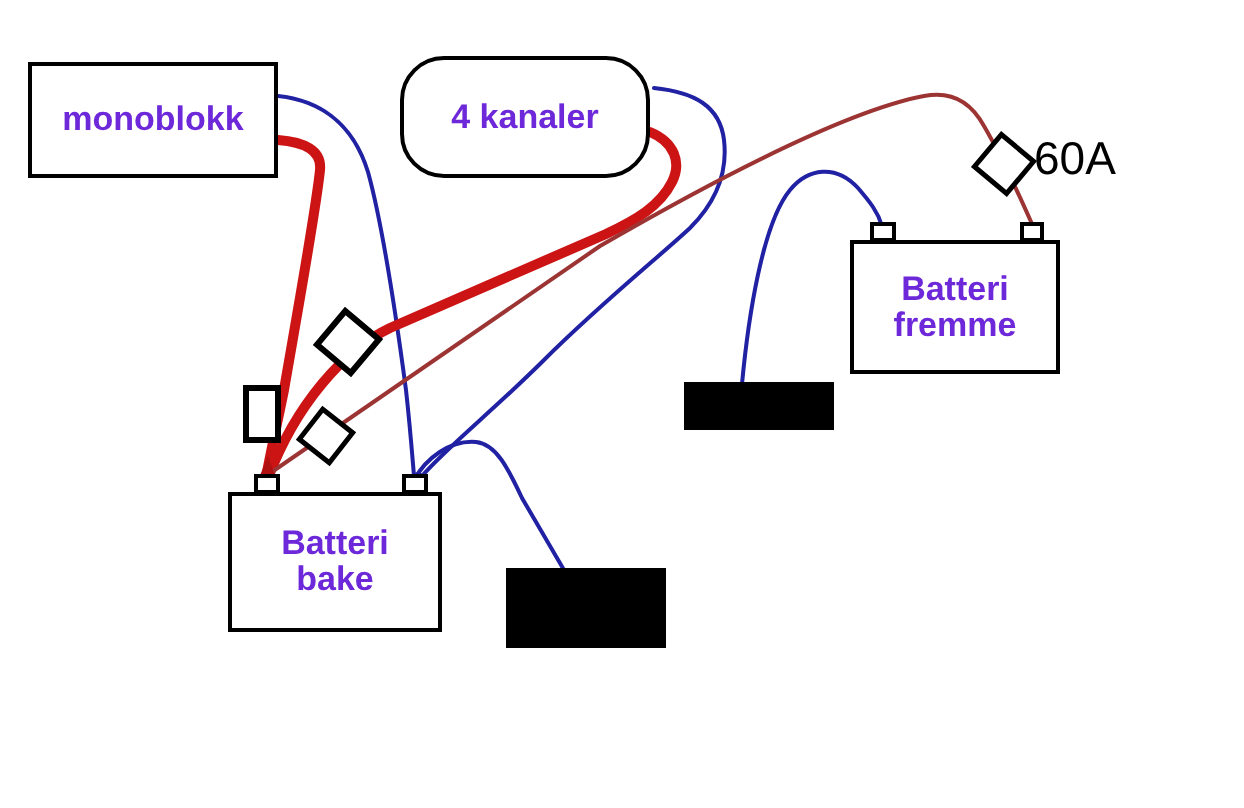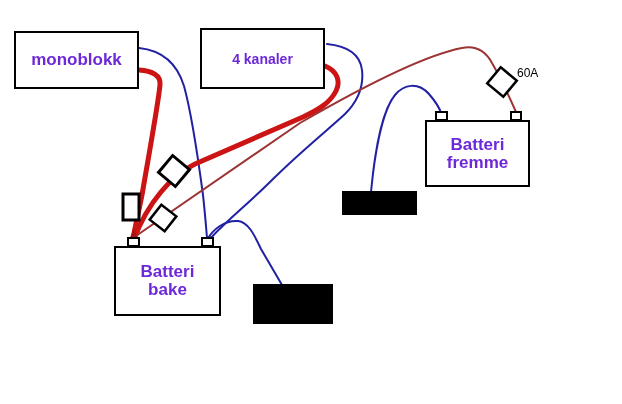--- a/index.html
+++ b/index.html
@@ -15,29 +15,29 @@
     box-sizing:border-box;
     background:#fff;
     border:2px solid #000;
     display:flex;align-items:center;justify-content:center;
     text-align:center;
     font-weight:bold;
     color:#6d28d9;
     white-space:pre-line;
   }
   #box-mono{left:14px;top:31px;width:125px;height:58px;font-size:17px;}
-  #box-4ch{left:200px;top:28px;width:125px;height:61px;font-size:14px;}
+  #box-4ch{left:200px;top:28px;width:125px;height:61px;font-size:17px;border-radius:22px;}
   #box-batt-front{left:425px;top:120px;width:105px;height:67px;font-size:17px;line-height:18px;}
   #box-batt-rear{left:114px;top:246px;width:107px;height:70px;font-size:17px;line-height:18px;}
   .ground-rect{position:absolute;background:var(--ground-point,#000);}
   #ground-1{left:342px;top:191px;width:75px;height:24px;}
   #ground-2{left:253px;top:284px;width:80px;height:40px;}
   #fuse-label{
     position:absolute;left:517px;top:66px;
-    font-size:12px;color:#000;font-weight:normal;
+    font-size:23px;color:#000;font-weight:normal;
   }
   #note{
     position:absolute;left:358px;top:301px;
     font-size:19px;font-weight:bold;color:#000;
     line-height:21px;white-space:pre-line;
   }
   svg{position:absolute;left:0;top:0;}
   .wire{fill:none;stroke-linecap:round;}
   .wire-red-thick{stroke:var(--wire-red-thick,#cc1414);stroke-width:5px;}
   .wire-red-thin{stroke:var(--wire-red-thin,#9c3434);stroke-width:2px;}

